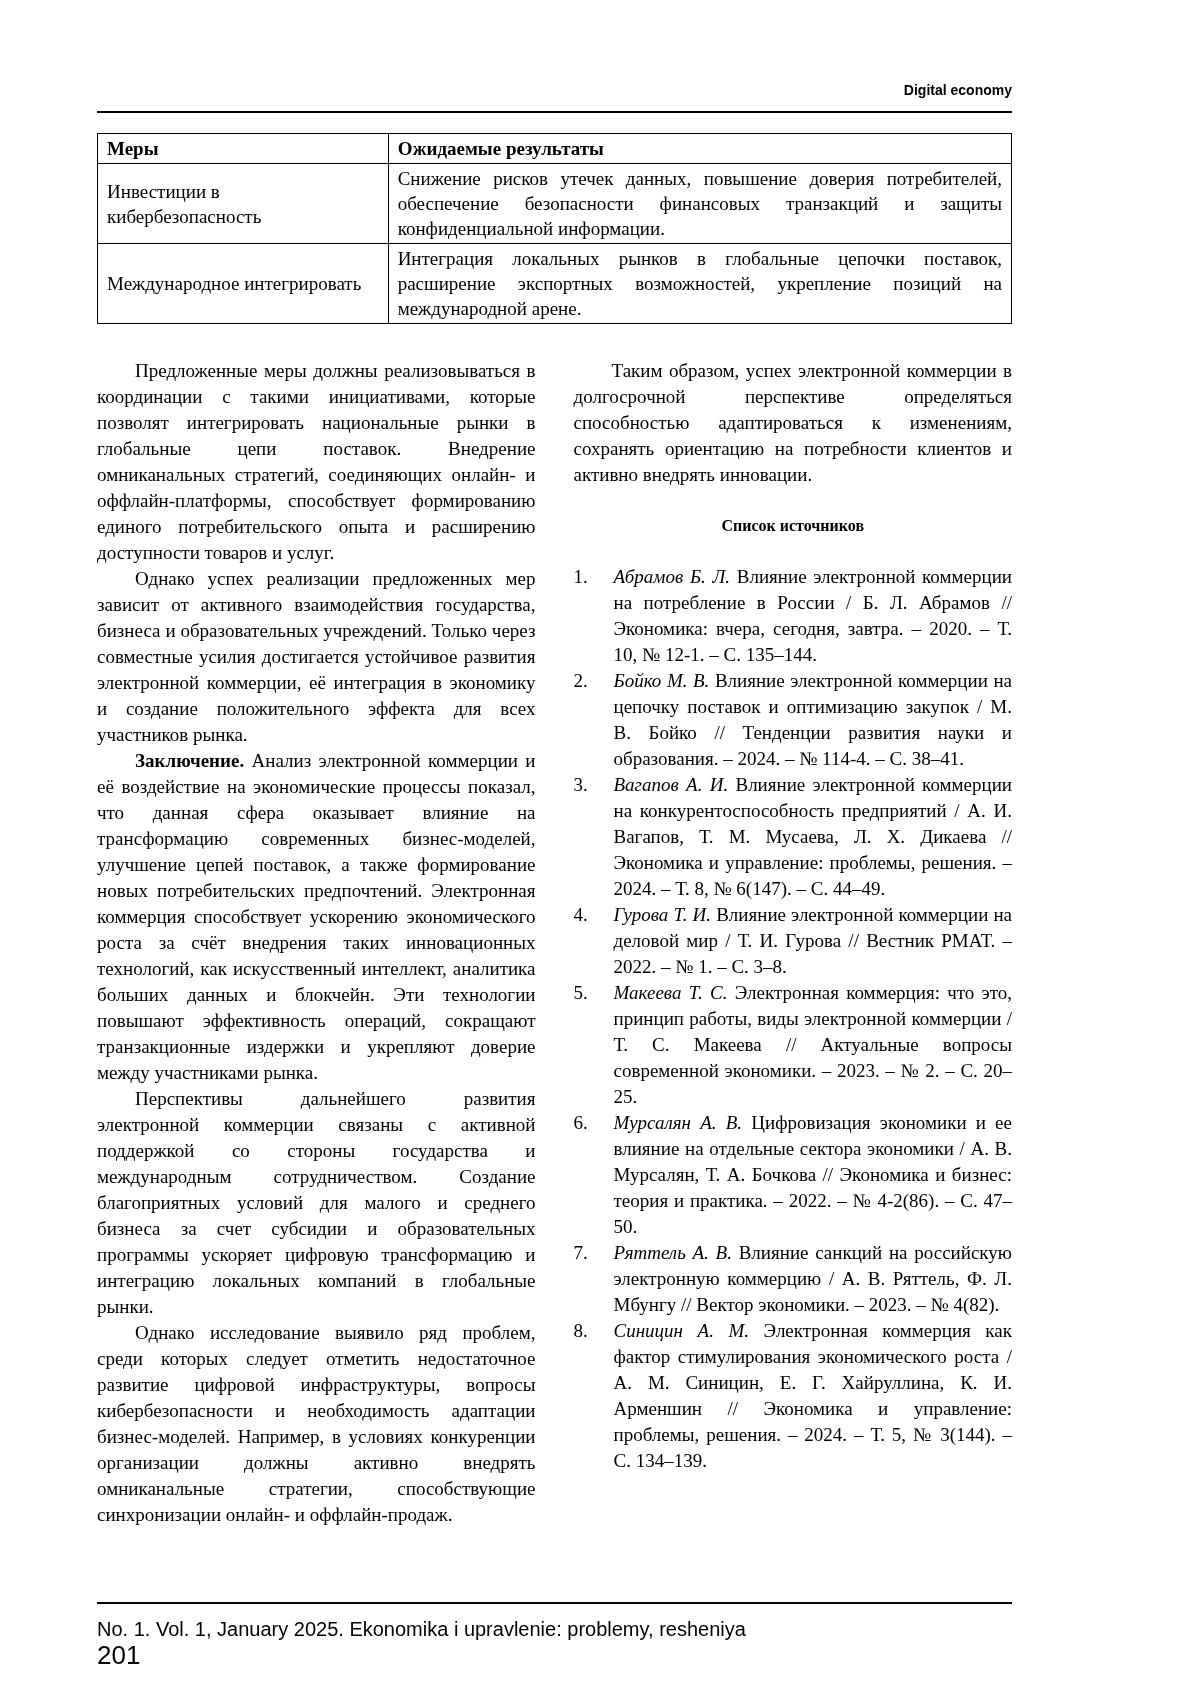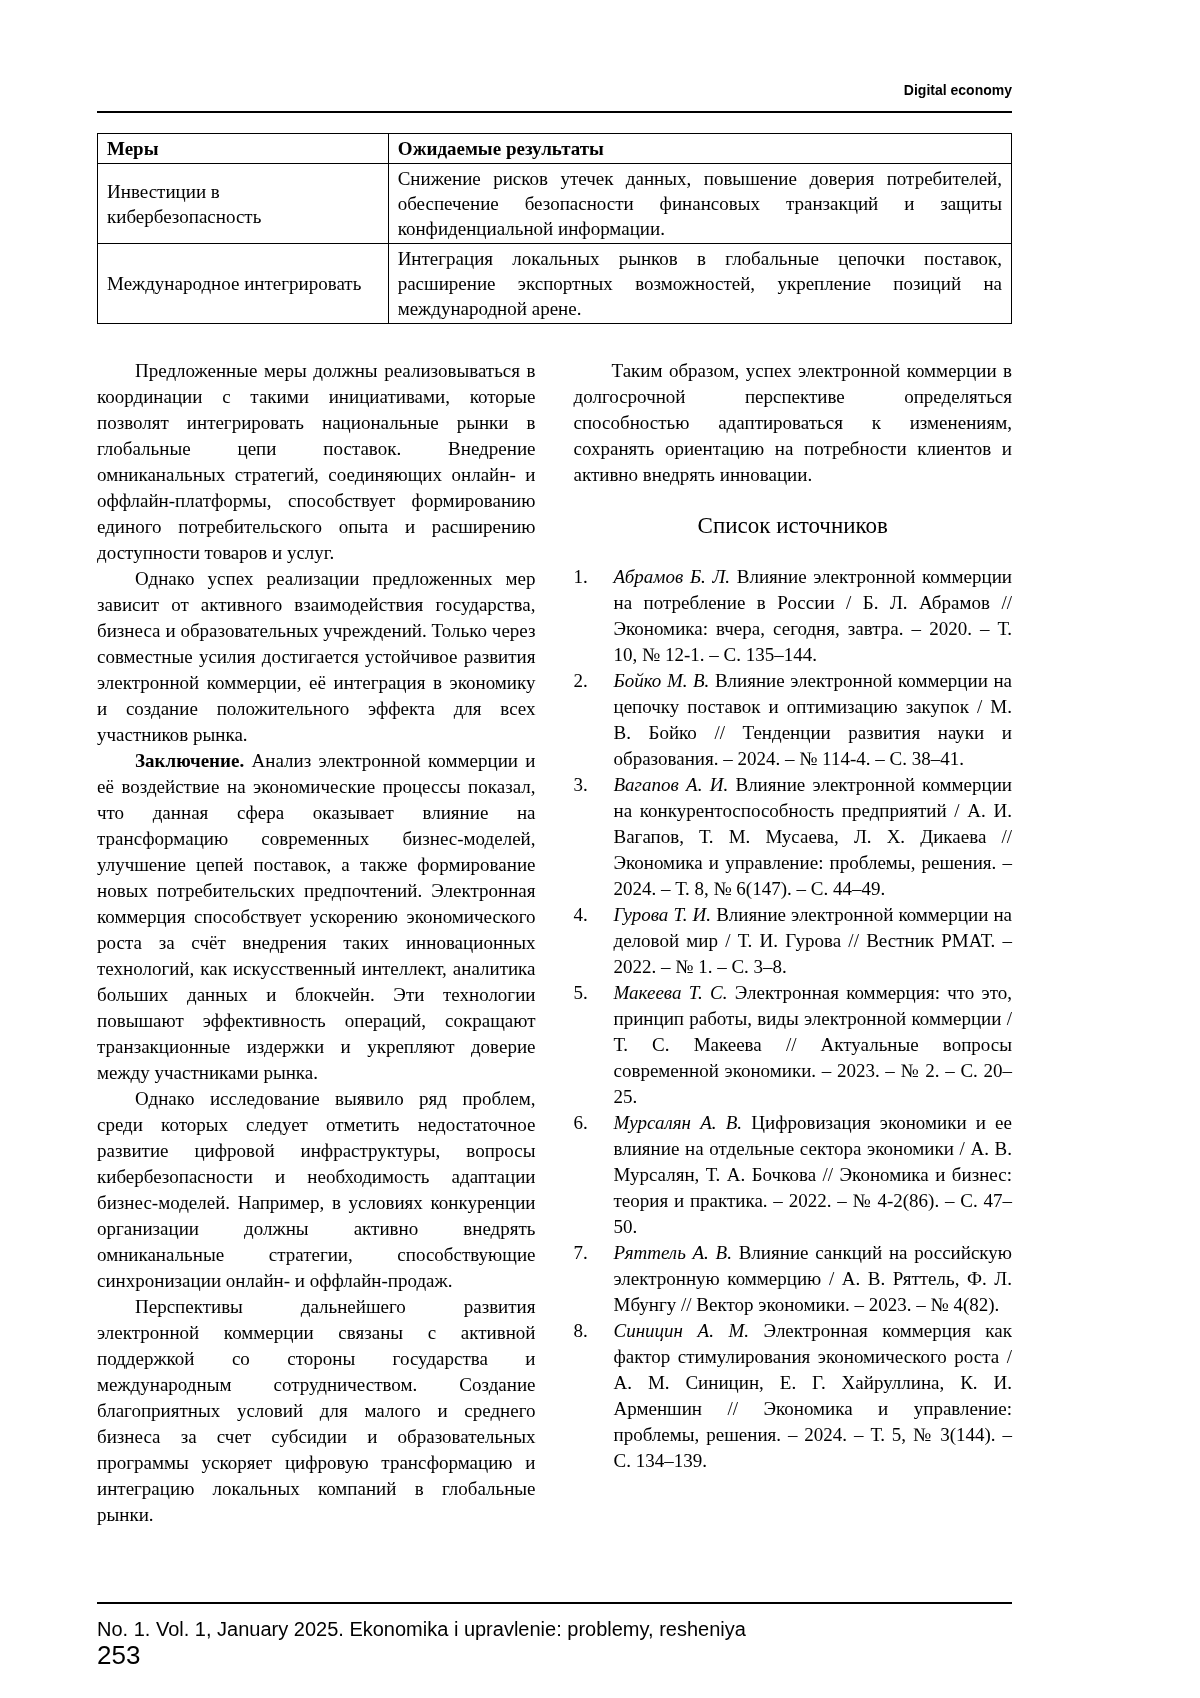--- a/index.html
+++ b/index.html
@@ -42,22 +42,22 @@
   table.measures th { text-align: center; font-weight: bold; }
   table.measures .measure-col { width: 31.8%; text-align: left; }
   table.measures .result-col { text-align: justify; }
 
   .columns { display: flex; gap: 38px; }
   .col { flex: 1 1 0; text-align: justify; }
   .col p.para { text-indent: 38px; margin: 0; }
 
   .refs-heading {
     text-align: center;
-    font-weight: normal;
-    font-size: 23px;
+    font-weight: bold;
+    font-size: 16px;
     margin: 25px 0 25px 0;
   }
   ol.refs { list-style: none; }
   ol.refs li { display: flex; }
   .ref-num { flex: 0 0 40px; width: 40px; }
   .ref-body { flex: 1 1 auto; text-align: justify; }
   .ref-authors { }
 
   .footer {
     position: absolute;
@@ -104,22 +104,22 @@
       </tr>
     </tbody>
   </table>
 
   <main class="columns">
 
     <section class="col">
       <p class="para">Предложенные меры должны реализовываться в координации с такими инициативами, которые позволят интегрировать национальные рынки в глобальные цепи поставок. Внедрение омниканальных стратегий, соединяющих онлайн- и оффлайн-платформы, способствует формированию единого потребительского опыта и расширению доступности товаров и услуг.</p>
       <p class="para">Однако успех реализации предложенных мер зависит от активного взаимодействия государства, бизнеса и образовательных учреждений. Только через совместные усилия достигается устойчивое развития электронной коммерции, её интеграция в экономику и создание положительного эффекта для всех участников рынка.</p>
       <p class="para"><b>Заключение.</b> <span>Анализ электронной коммерции и её воздействие на экономические процессы показал, что данная сфера оказывает влияние на трансформацию современных бизнес-моделей, улучшение цепей поставок, а также формирование новых потребительских предпочтений. Электронная коммерция способствует ускорению экономического роста за счёт внедрения таких инновационных технологий, как искусственный интеллект, аналитика больших данных и блокчейн. Эти технологии повышают эффективность операций, сокращают транзакционные издержки и укрепляют доверие между участниками рынка.</span></p>
+      <p class="para">Перспективы дальнейшего развития электронной коммерции связаны с активной поддержкой со стороны государства и международным сотрудничеством. Создание благоприятных условий для малого и среднего бизнеса за счет субсидии и образовательных программы ускоряет цифровую трансформацию и интеграцию локальных компаний в глобальные рынки.</p>
       <p class="para">Однако исследование выявило ряд проблем, среди которых следует отметить недостаточное развитие цифровой инфраструктуры, вопросы кибербезопасности и необходимость адаптации бизнес-моделей. Например, в условиях конкуренции организации должны активно внедрять омниканальные стратегии, способствующие синхронизации онлайн- и оффлайн-продаж.</p>
-      <p class="para">Перспективы дальнейшего развития электронной коммерции связаны с активной поддержкой со стороны государства и международным сотрудничеством. Создание благоприятных условий для малого и среднего бизнеса за счет субсидии и образовательных программы ускоряет цифровую трансформацию и интеграцию локальных компаний в глобальные рынки.</p>
     </section>
 
     <section class="col">
       <p class="para">Таким образом, успех электронной коммерции в долгосрочной перспективе определяться способностью адаптироваться к изменениям, сохранять ориентацию на потребности клиентов и активно внедрять инновации.</p>
 
       <h2 class="refs-heading">Список источников</h2>
 
       <ol class="refs">
         <li>
           <span class="ref-num">1.</span>
@@ -155,17 +155,17 @@
         </li>
       </ol>
     </section>
 
   </main>
 
   <footer class="footer">
     <div class="foot-rule"></div>
     <div class="foot-row">
       <span>No. 1. Vol. 1, January 2025. Ekonomika i upravlenie: problemy, resheniya</span>
-      <span class="page-num">253</span>
+      <span class="page-num">201</span>
     </div>
   </footer>
 
 </div>
 
 </body></html>

